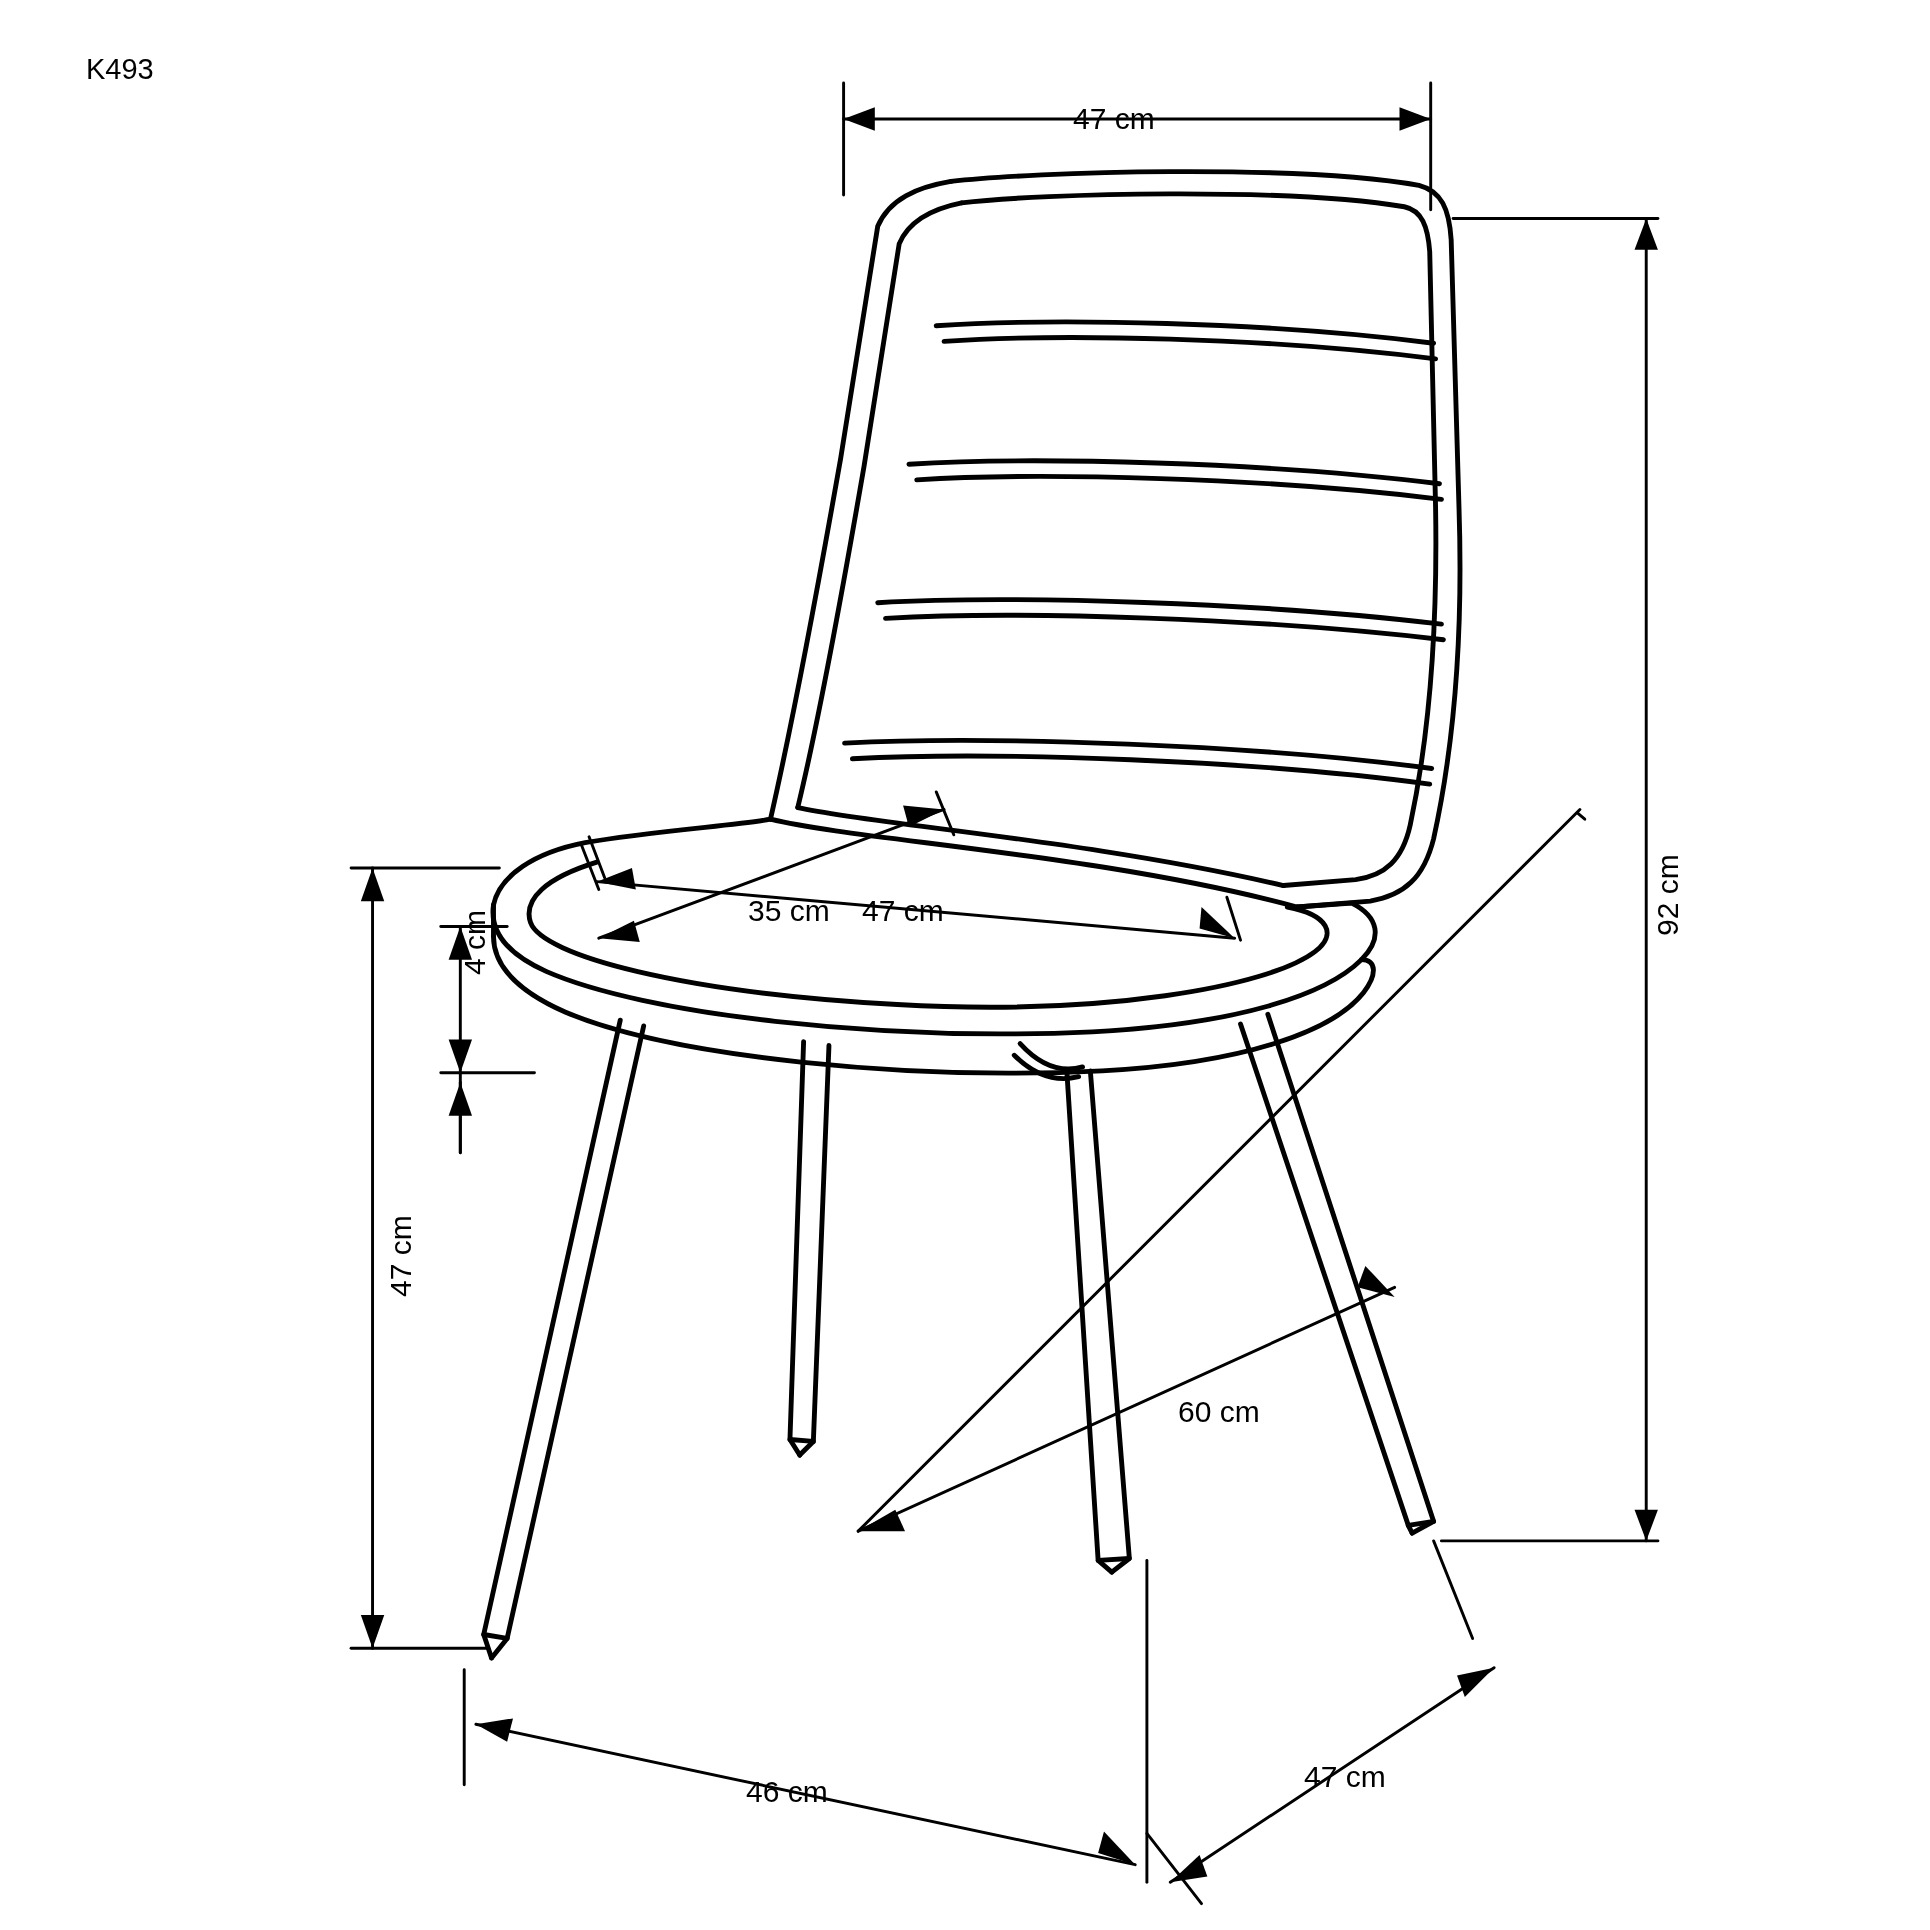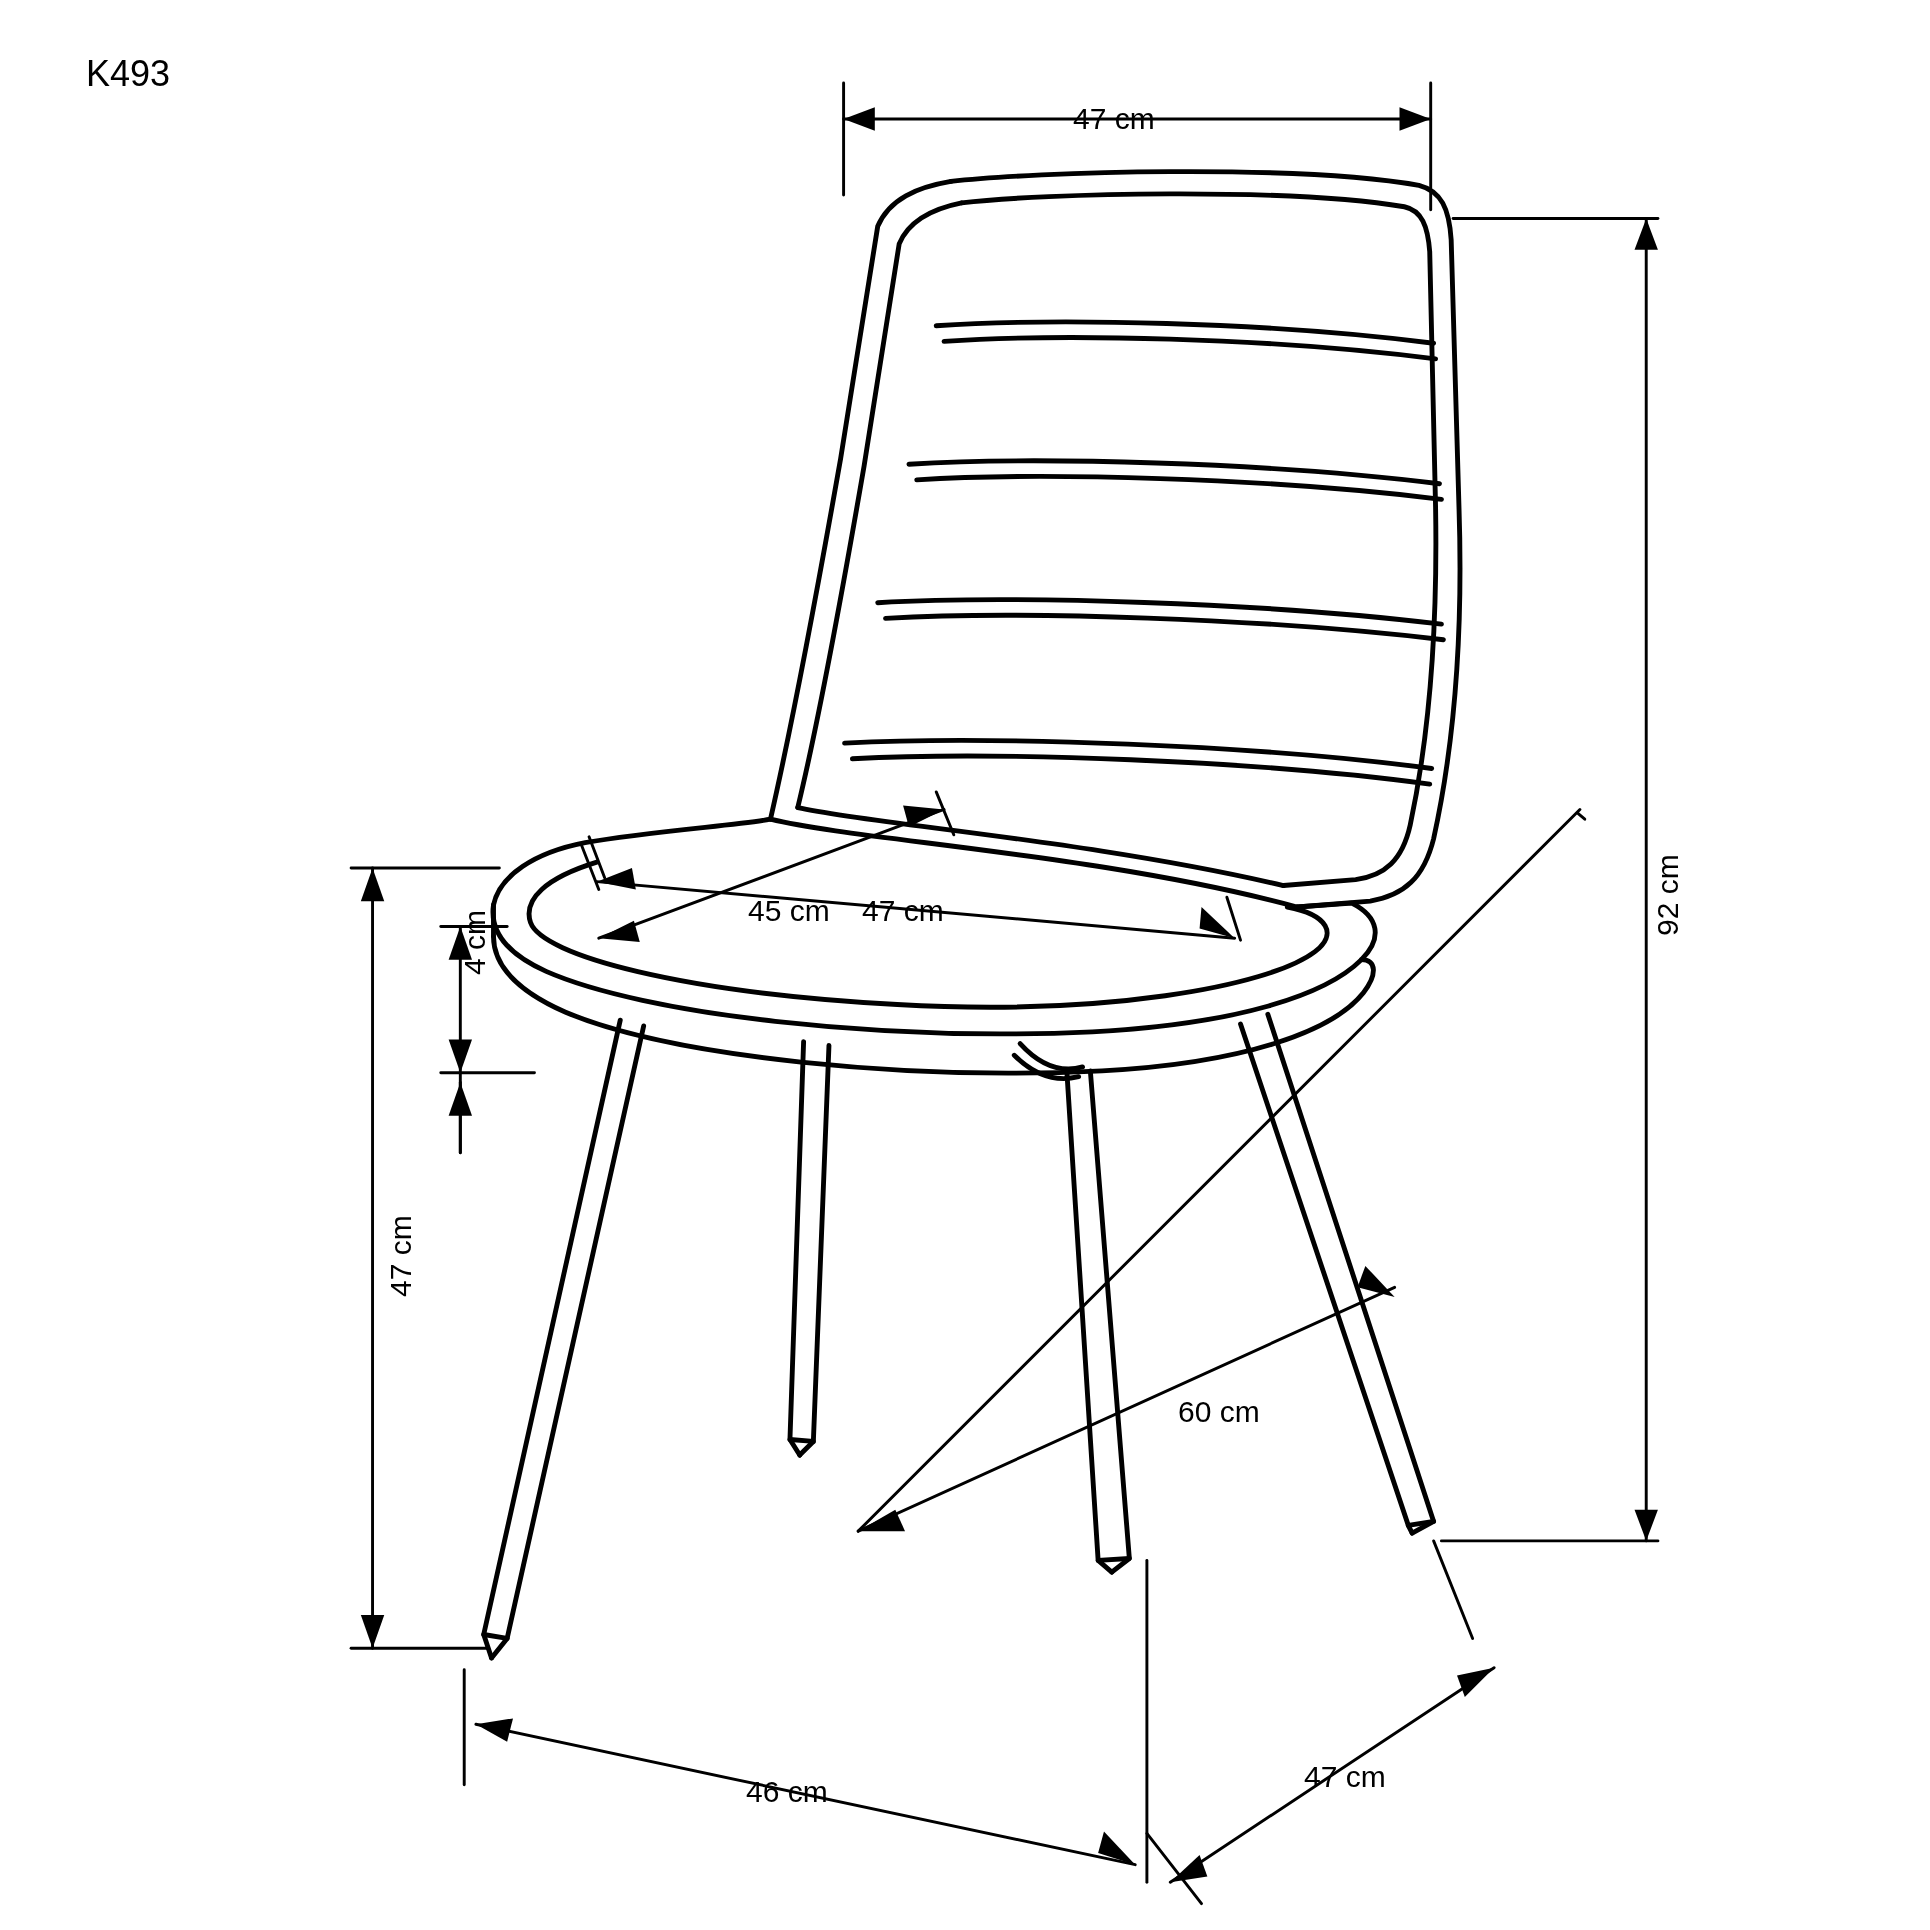--- a/index.html
+++ b/index.html
@@ -23,21 +23,21 @@
     height: 1931px;
   }
   .label {
     position: absolute;
     color: #000000;
     font-family: "Liberation Sans", sans-serif;
     white-space: nowrap;
     user-select: none;
   }
   .model-code {
-    font-size: 36px;
+    font-size: 29px;
     left: 86px;
     top: 53px;
   }
   .dim-label {
     font-size: 30px;
   }
   .dim-vert {
     transform: rotate(-90deg);
     transform-origin: left top;
   }
@@ -205,21 +205,21 @@
         <path d="M 1200 1930 L 1238 1924 L 1230 1902 Z" fill="#000000" stroke="none"></path>
         <path d="M 1532 1710 L 1494 1718 L 1502 1740 Z" fill="#000000" stroke="none"></path>
       </g>
     </g>
   </svg>
 
   <div class="label dim-label" id="lbl-w47">47 cm</div>
 
   <div class="label dim-label dim-vert" id="lbl-h92">92 cm</div>
 
-  <div class="label dim-label" id="lbl-45">45 cm</div>
+  <div class="label dim-label" id="lbl-45">35 cm</div>
 
   <div class="label dim-label" id="lbl-47seat">47 cm</div>
 
   <div class="label dim-label dim-vert" id="lbl-4cm">4 cm</div>
 
   <div class="label dim-label dim-vert" id="lbl-47h">47 cm</div>
 
   <div class="label dim-label" id="lbl-60">60 cm</div>
 
   <div class="label dim-label" id="lbl-46">46 cm</div>

